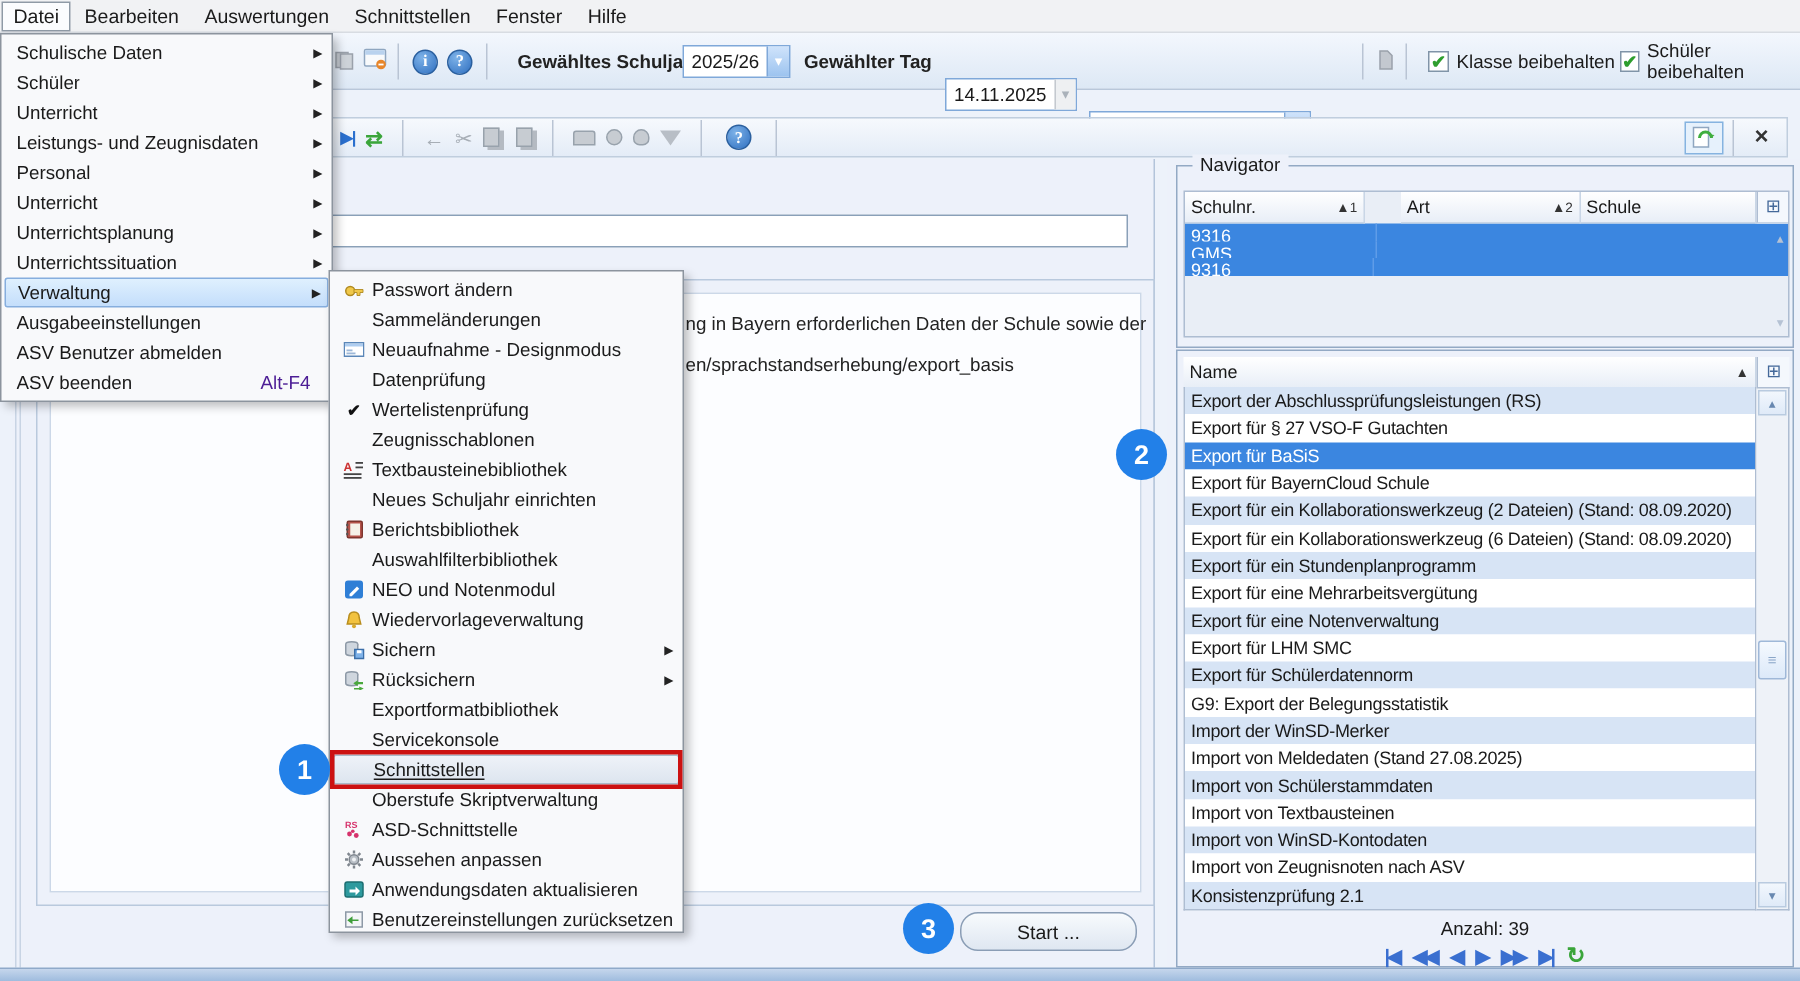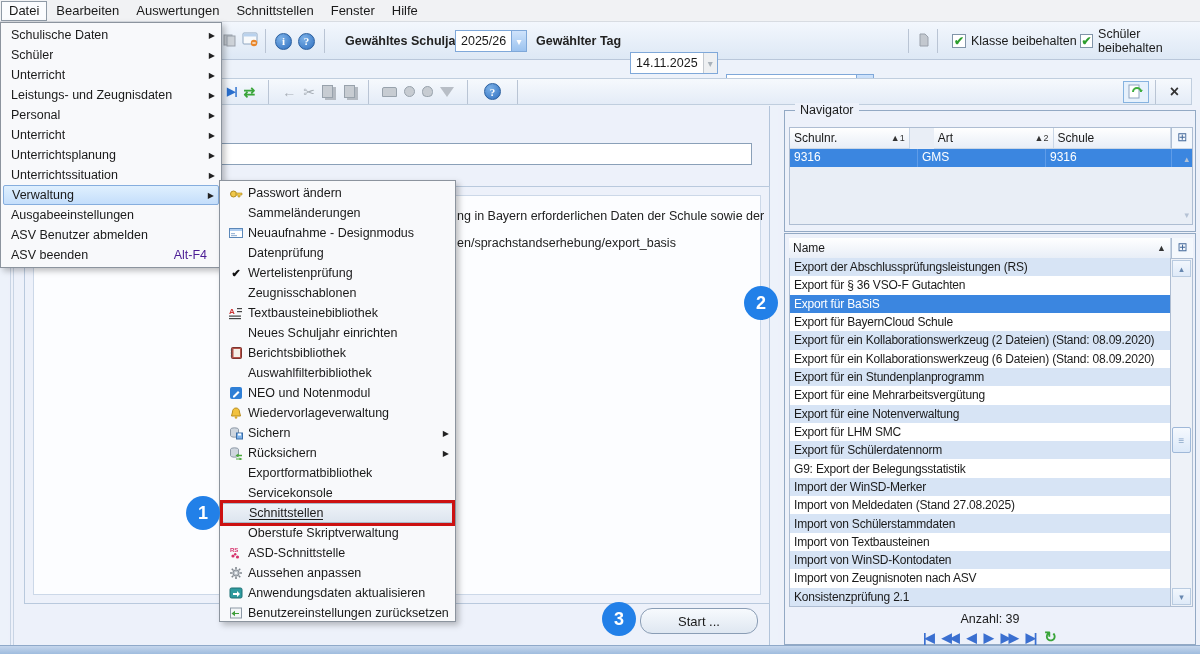--- a/index.html
+++ b/index.html
@@ -65,21 +65,21 @@
   .fs { position:absolute; border:1px solid #93a9c4; }
   .fs-title { position:absolute; left:10px; top:-8px; background:#edf1fa; padding:0 5px; font-size:12.5px; }
   .nav-fs { left:6px; top:4px; width:412px; height:122px; }
   .list-fs { left:6px; top:127px; width:412px; height:412px; }
 
   .ntable { position:absolute; left:4px; top:16px; width:404px; height:98px; background:#e9eef6; border:1px solid #aebdd2; }
   .nhead { display:flex; height:21px; }
   .hcell { background:linear-gradient(#ffffff,#e8eef7); border-right:1px solid #c9d6e6; border-bottom:1px solid #c9d6e6;
            font-size:12px; display:flex; align-items:center; padding:0 4px; }
   .hsort { margin-left:auto; font-size:9px; color:#333; }
-  .nrow { display:flex; height:18px; background:#3b86e0; color:#fff; font-size:12px; }
+  .nrow { display:flex; height:35px; background:#3b86e0; color:#fff; font-size:12px;flex-direction:column; }
   .ncell { padding:1px 4px; border-right:1px solid #5f9ce8; overflow:hidden; white-space:nowrap; }
   .gridbtn { width:22px; background:#f4f8fd; border-left:1px solid #aebdd2; display:flex; align-items:flex-start;
              justify-content:center; font-size:12px; color:#44699a; padding-top:2px; border-bottom:1px solid #c9d6e6; }
   .vscroll-hint { position:absolute; right:3px; font-size:9px; color:#b5c2d4; }
 
   .ltable { position:absolute; left:4px; top:4px; width:404px; }
   .lrows { position:absolute; left:4px; top:24px; width:382px; height:349px; background:#fff; border:1px solid #aebdd2;
            border-top:none; display:flex; flex-direction:column; }
   .lrow { flex:1; font-size:12px; letter-spacing:-0.2px; padding:0 4px; display:flex; align-items:center;
           white-space:nowrap; overflow:hidden; background:#fff; }
@@ -267,21 +267,21 @@
         <div class="nhead">
           <div class="hcell" style="width:382px;">
             <span>Name</span>
               <span class="hsort">▲</span>
           </div>
           <div class="gridbtn">⊞</div>
         </div>
       </div>
       <div class="lrows">
         <div class="lrow alt">Export der Abschlussprüfungsleistungen (RS)</div>
-        <div class="lrow">Export für § 36 VSO-F Gutachten</div>
+        <div class="lrow">Export für § 27 VSO-F Gutachten</div>
         <div class="lrow sel">Export für BaSiS</div>
         <div class="lrow">Export für BayernCloud Schule</div>
         <div class="lrow alt">Export für ein Kollaborationswerkzeug (2 Dateien) (Stand: 08.09.2020)</div>
         <div class="lrow">Export für ein Kollaborationswerkzeug (6 Dateien) (Stand: 08.09.2020)</div>
         <div class="lrow alt">Export für ein Stundenplanprogramm</div>
         <div class="lrow">Export für eine Mehrarbeitsvergütung</div>
         <div class="lrow alt">Export für eine Notenverwaltung</div>
         <div class="lrow">Export für LHM SMC</div>
         <div class="lrow alt">Export für Schülerdatennorm</div>
         <div class="lrow">G9: Export der Belegungsstatistik</div>

